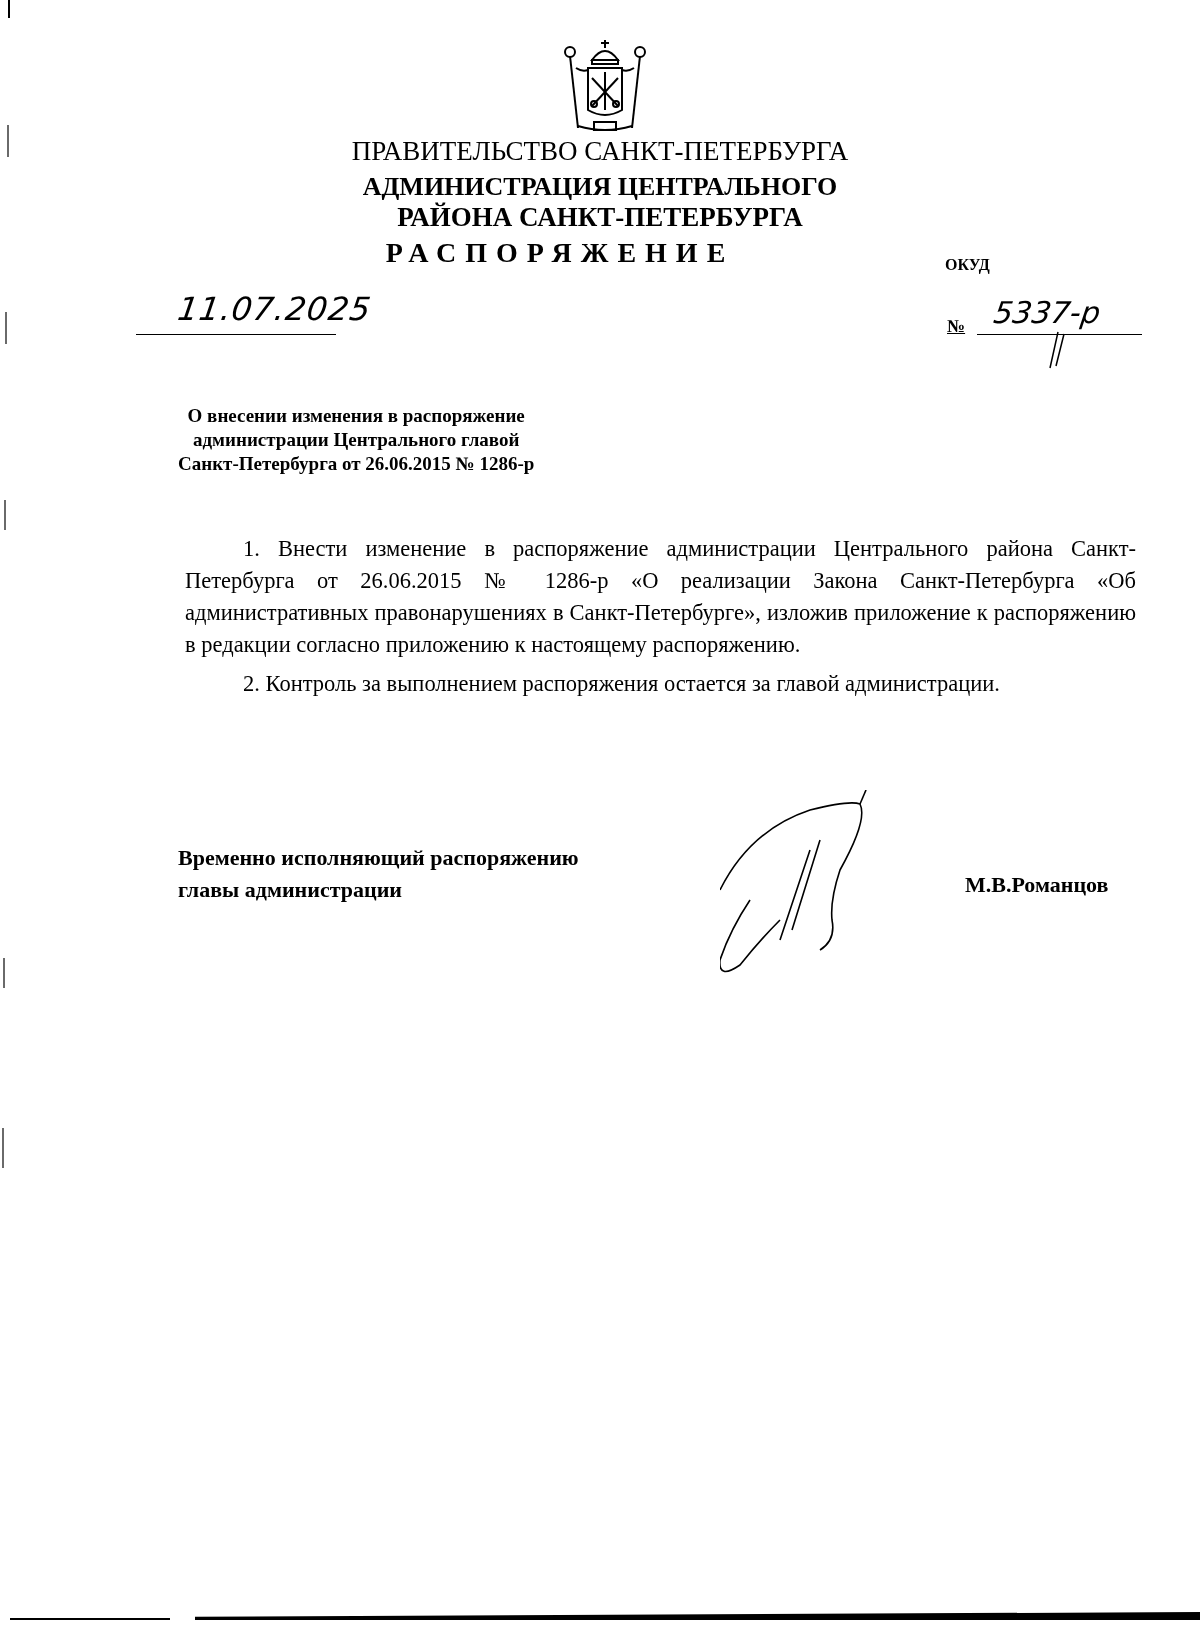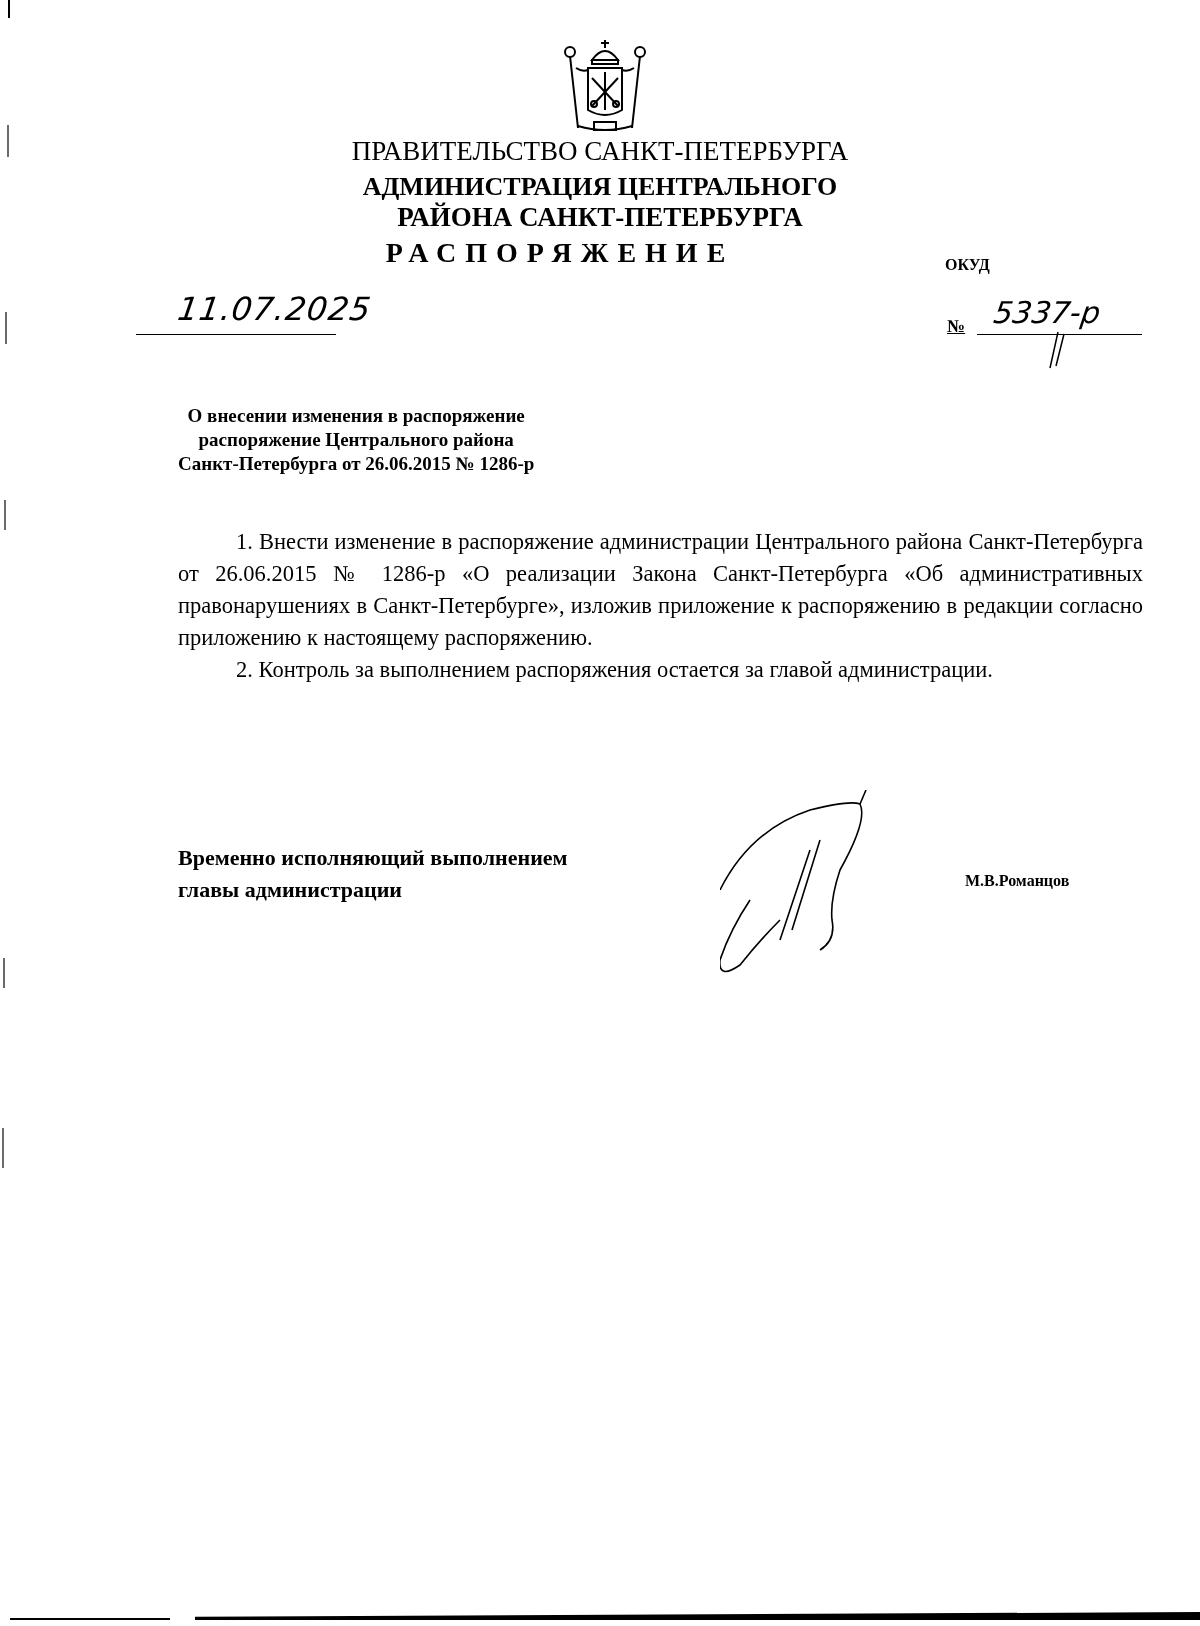--- a/index.html
+++ b/index.html
@@ -13,24 +13,24 @@
     .order { top: 237px; font-size: 28px; font-weight: bold; letter-spacing: 9px; left: 320px; width: 480px; }
     .okud { left: 945px; top: 256px; font-size: 16px; font-weight: bold; }
     .date-line { left: 136px; top: 334px; width: 200px; border-top: 1.5px solid #000; }
     .date-hand { left: 178px; top: 290px; font-family: "DejaVu Sans", sans-serif; font-style: italic; font-size: 32px; letter-spacing: 1px; transform: skewX(-8deg); }
     .num-label { left: 947px; top: 316px; font-size: 18px; font-weight: bold; text-decoration: underline; }
     .num-line { left: 977px; top: 334px; width: 165px; border-top: 1.5px solid #000; }
     .num-hand { left: 994px; top: 295px; font-family: "DejaVu Sans", sans-serif; font-style: italic; font-size: 30px; transform: skewX(-8deg); }
     .subject { left: 178px; top: 404px; font-size: 19px; font-weight: bold; line-height: 24px; text-align: center; }
     .subject div { white-space: nowrap; }
     .body-text { left: 178px; top: 526px; width: 965px; font-size: 22.5px; line-height: 32px; }
-    .para { text-align: justify; text-align-last: left; margin: 0; }
+    .para { text-align: justify; text-align-last: left; margin: 7px; }
     .indent { text-indent: 58px; }
     .sign-left { left: 178px; top: 842px; font-size: 22px; font-weight: bold; line-height: 32px; }
-    .sign-right { left: 965px; top: 872px; font-size: 16px; font-weight: bold; }
+    .sign-right { left: 965px; top: 872px; font-size: 22px; font-weight: bold; }
     .signature { left: 720px; top: 790px; width: 180px; height: 190px; }
     .scan-mark { background: #6a6a6a; width: 2px; }
     .bottom-line { background: #000; }
   </style>
 </head>
 <body>
 
 <svg class="abs emblem" viewBox="0 0 90 100">
   <g fill="none" stroke="#000" stroke-width="2">
 
@@ -70,31 +70,31 @@
 
 <div class="abs num-label">№</div>
 <div class="abs num-hand">5337-р</div>
 <div class="abs num-line"></div>
 <svg class="abs" style="left:1040px;top:330px;width:30px;height:40px" viewBox="0 0 30 40">
   <path d="M18 2 L10 38 M24 4 L16 36" stroke="#000" stroke-width="1.5" fill="none"></path>
 </svg>
 
 <div class="abs subject">
   <div>О внесении изменения в распоряжение</div>
-  <div>распоряжение Центрального района</div>
+  <div>администрации Центрального главой</div>
   <div>Санкт-Петербурга от 26.06.2015 № 1286-р</div>
 </div>
 
 <div class="abs body-text">
   <p class="para indent">1. Внести изменение в распоряжение администрации Центрального района Санкт-Петербурга от 26.06.2015 № 1286-р «О реализации Закона Санкт-Петербурга «Об административных правонарушениях в Санкт-Петербурге», изложив приложение к распоряжению в редакции согласно приложению к настоящему распоряжению.</p>
   <p class="para indent">2. Контроль за выполнением распоряжения остается за главой администрации.</p>
 </div>
 
 <div class="abs sign-left">
-  <div>Временно исполняющий выполнением</div>
+  <div>Временно исполняющий распоряжению</div>
   <div>главы администрации</div>
 </div>
 <svg class="abs signature" viewBox="0 0 180 190">
   <g fill="none" stroke="#000" stroke-width="1.6">
     <path d="M0 100 Q30 40 90 20 Q130 10 140 14 Q148 30 120 80 Q110 110 112 130 Q116 150 100 160"></path>
     <path d="M30 110 Q10 140 0 170 Q-2 190 20 175 Q40 150 60 130"></path>
     <path d="M90 60 L60 150 M100 50 L72 140"></path>
     <path d="M146 0 L140 14"></path>
   </g>
 </svg>

